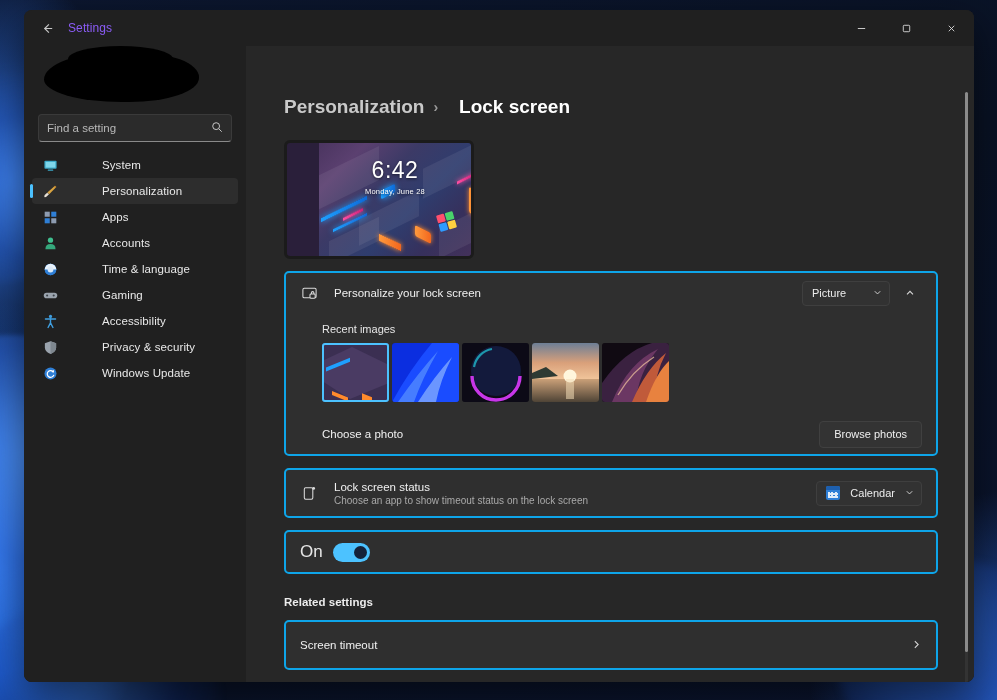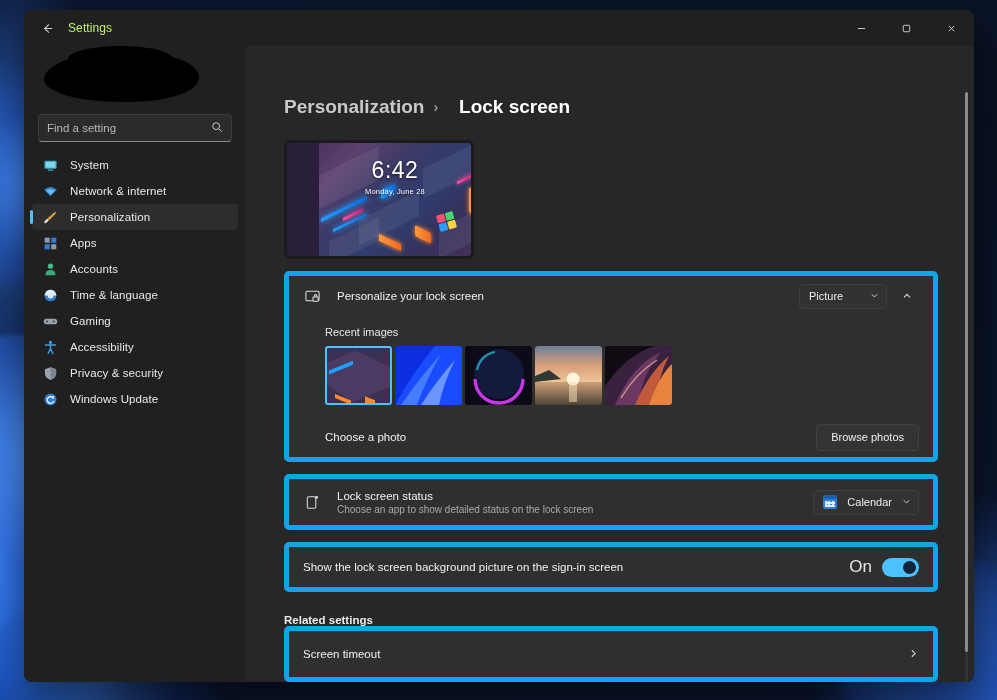--- a/index.html
+++ b/index.html
@@ -68,21 +68,21 @@
     display: flex; align-items: center;
     background: #202020;
     position: relative;
   }
   .tb-back {
     width: 30px; height: 30px; margin-left: 8px;
     display: flex; align-items: center; justify-content: center;
     color: #c8c8c8; font-size: 14px; border-radius: 4px;
   }
   .tb-title {
-    font-size: 12px; color: #bef264;
+    font-size: 12px; color: #8b5cf6;
     margin-left: 6px; letter-spacing: .1px;
   }
   .tb-controls { margin-left: auto; display: flex; height: 36px; }
   .tb-btn {
     width: 45px; height: 36px;
     display: flex; align-items: center; justify-content: center;
     color: #d8d8d8;
   }
   .tb-btn svg { display: block; }
 
@@ -143,21 +143,21 @@
   .nav-item.selected::before {
     content: ""; position: absolute;
     left: -2px; top: 6px; width: 3px; height: 14px;
     background: #4cc2ff; border-radius: 2px;
   }
   .nav-ico {
     width: 16px; height: 16px; flex: 0 0 16px;
     margin-right: 12px;
     display: flex; align-items: center; justify-content: center;
   }
-  .nav-label { font-size: 11.5px; color: #e8e8e8; letter-spacing: .1px; }
+  .nav-label { font-size: 11.5px; color: #e8e8e8; letter-spacing: .1px; margin-left: 32px; }
 
   
   #content {
     flex: 1; min-width: 0;
     background: #272727;
     position: relative;
     overflow: hidden;
     padding: 0 36px 0 38px;
   }
   #breadcrumb {
@@ -198,21 +198,21 @@
     position: absolute; left: 0; right: 0; top: 16px;
     text-align: center; color: #fff;
     text-shadow: 0 1px 3px rgba(0,0,0,.6);
   }
   .clock-time { font-size: 23px; font-weight: 300; letter-spacing: .5px; line-height: 1; }
   .clock-date { font-size: 7.5px; margin-top: 5px; letter-spacing: .2px; }
 
   
   .card {
     background: #2f2f2f;
-    border: 5px solid #0ea5e9;
+    border: 2px solid #0ea5e9;
     border-radius: 5px;
     margin-top: 12px;
   }
   .card.grouped { border-radius: 5px; overflow: hidden; }
   .row {
     display: flex; align-items: center;
     padding: 0 14px;
     min-height: 40px;
   }
   .row-ico {
@@ -297,21 +297,21 @@
     background: #4cc2ff; position: relative;
   }
   .toggle .knob {
     position: absolute; right: 3px; top: 3px;
     width: 13px; height: 13px; border-radius: 50%;
     background: #14223a;
   }
 
   .section-head {
     font-size: 11.5px; color: #ececec; font-weight: bold;
-    margin-top: 22px; margin-bottom: 0;
+    margin-top: 22px; margin-bottom: 12px;
   }
   .rel-row { min-height: 46px; }
   .chev-right { color: #d4d4d4; font-size: 11px; }
 
   
   #scrollbar {
     position: absolute; right: 6px; top: 46px;
     width: 3px; height: 592px;
     background: rgba(255,255,255,.06);
     border-radius: 2px;
@@ -388,29 +388,20 @@
             <svg width="15" height="15" viewBox="0 0 16 16">
                 <rect x="1.5" y="3" width="13" height="8.5" rx="1" fill="#3aa8c8"></rect>
                 <rect x="2.8" y="4.2" width="10.4" height="6" fill="#7fd6ea"></rect>
                 <rect x="5" y="12.3" width="6" height="1.2" rx=".5" fill="#3aa8c8"></rect>
               </svg>
           </span>
           <span class="nav-label">System</span>
         </div>
 
 
-        <div class="nav-item">
-          <span class="nav-ico">
-            <svg width="15" height="15" viewBox="0 0 16 16">
-                <path d="M1.2 6 Q8 0.6 14.8 6 L8 13 Z" fill="#2d86d8"></path>
-                <path d="M3.4 7.3 Q8 3.6 12.6 7.3 L8 11.8 Z" fill="#6fb8ef"></path>
-              </svg>
-          </span>
-          <span class="nav-label">Network &amp; internet</span>
-        </div>
 
         <div class="nav-item selected">
           <span class="nav-ico">
             <svg width="15" height="15" viewBox="0 0 16 16">
                 <path d="M12.8 1.8 L14.2 3.2 L6.6 10.8 L4.6 9 Z" fill="#d9a441"></path>
                 <path d="M4.4 9.2 L6.4 11 L3.6 13.6 Q2.2 14.4 1.6 13.8 Q1 13.2 1.8 11.8 Z" fill="#e8e1d6"></path>
                 <path d="M12.8 1.8 L14.2 3.2 L13.2 4.3 L11.7 2.9 Z" fill="#b07a2a"></path>
               </svg>
           </span>
           <span class="nav-label">Personalization</span>
@@ -638,39 +629,36 @@
       <div class="card">
         <div class="row" style="min-height:46px;">
           <span class="row-ico">
             <svg width="17" height="17" viewBox="0 0 18 18" fill="none" stroke="currentColor" stroke-width="1.1">
               <rect x="3.5" y="3" width="9" height="12" rx="1.4"></rect>
               <circle cx="13.4" cy="3.6" r="1.5" fill="currentColor" stroke="none"></circle>
             </svg>
           </span>
           <div class="row-text">
             <div class="row-title">Lock screen status</div>
-            <div class="row-sub">Choose an app to show detailed status on the lock screen</div>
+            <div class="row-sub">Choose an app to show timeout status on the lock screen</div>
           </div>
           <div class="dropdown" style="min-width:84px;">
             <span class="cal-ico"></span>
             <span style="flex:1">Calendar</span>
             <span class="chev">
               <svg width="9" height="9" viewBox="0 0 10 10" fill="none" stroke="currentColor" stroke-width="1.1">
                   <path d="M2 3.6 L5 6.6 L8 3.6"></path>
                 </svg>
             </span>
           </div>
         </div>
       </div>
 
       <div class="card">
         <div class="row">
-          <div class="row-text">
-            <div class="row-title">Show the lock screen background picture on the sign-in screen</div>
-          </div>
           <div class="row-right">
             <span class="toggle-label">On</span>
             <span class="toggle">
               <span class="knob"></span>
             </span>
           </div>
         </div>
       </div>
 
       <div class="section-head">Related settings</div>

